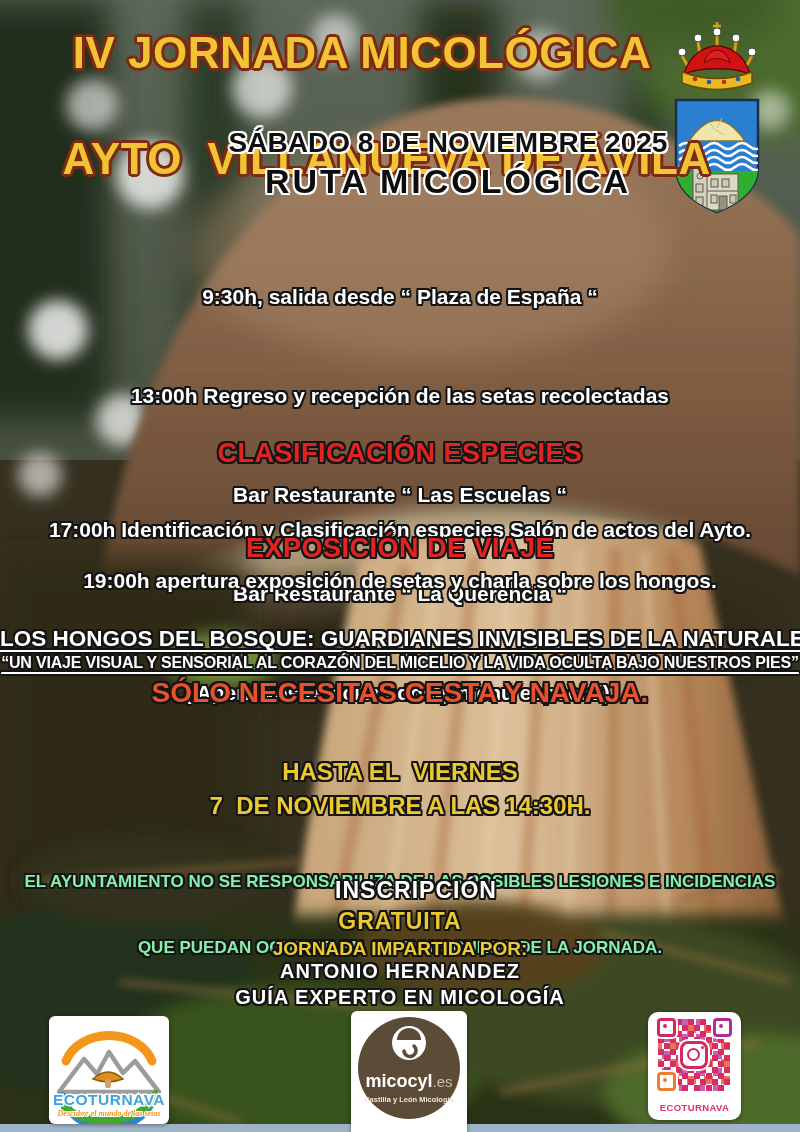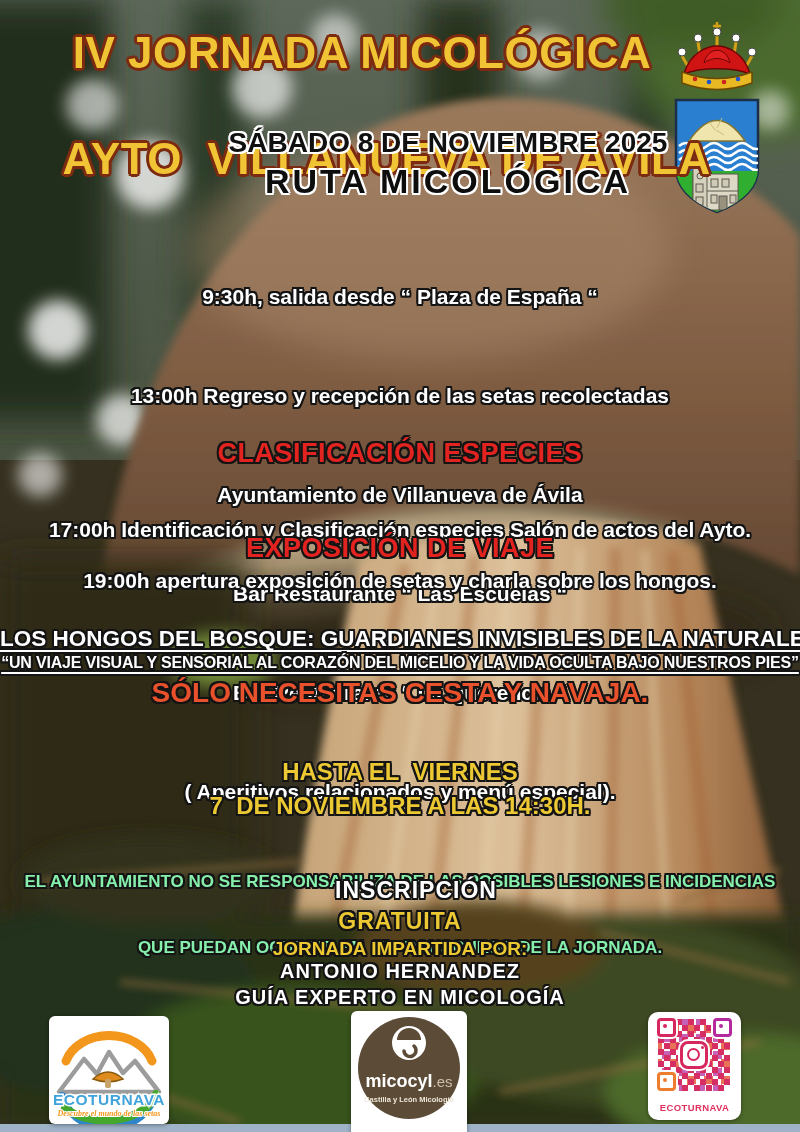--- a/index.html
+++ b/index.html
@@ -228,21 +228,20 @@
 
   <div class="abs om" id="title"><span>IV JORNADA MICOLÓGICA</span><br>
     <span>AYTO  VILLANUEVA DE ÁVILA</span></div>
 
   <div class="abs ow" id="date">SÁBADO 8 DE NOVIEMBRE 2025</div>
   <div class="abs ow" id="ruta">RUTA MICOLÓGICA</div>
 
   <div class="abs od" id="sched">
     <div>9:30h, salida desde “ Plaza de España “</div>
     <div>13:00h Regreso y recepción de las setas recolectadas</div>
-    <div>Ayuntamiento de Villanueva de Ávila</div>
     <div>Bar Restaurante “ Las Escuelas “</div>
     <div>Bar Restaurante “ La Querencia “</div>
     <div>( Aperitivos relacionados y menú especial).</div>
   </div>
 
   <div class="abs od" id="clasif-h">CLASIFICACIÓN ESPECIES</div>
   <div class="abs od" id="clasif-d">17:00h Identificación y Clasificación especies Salón de actos del Ayto.</div>
 
   <div class="abs od" id="expo-h">EXPOSICIÓN DE VIAJE</div>
   <div class="abs od" id="expo-d">19:00h apertura exposición de setas y charla sobre los hongos.</div>

